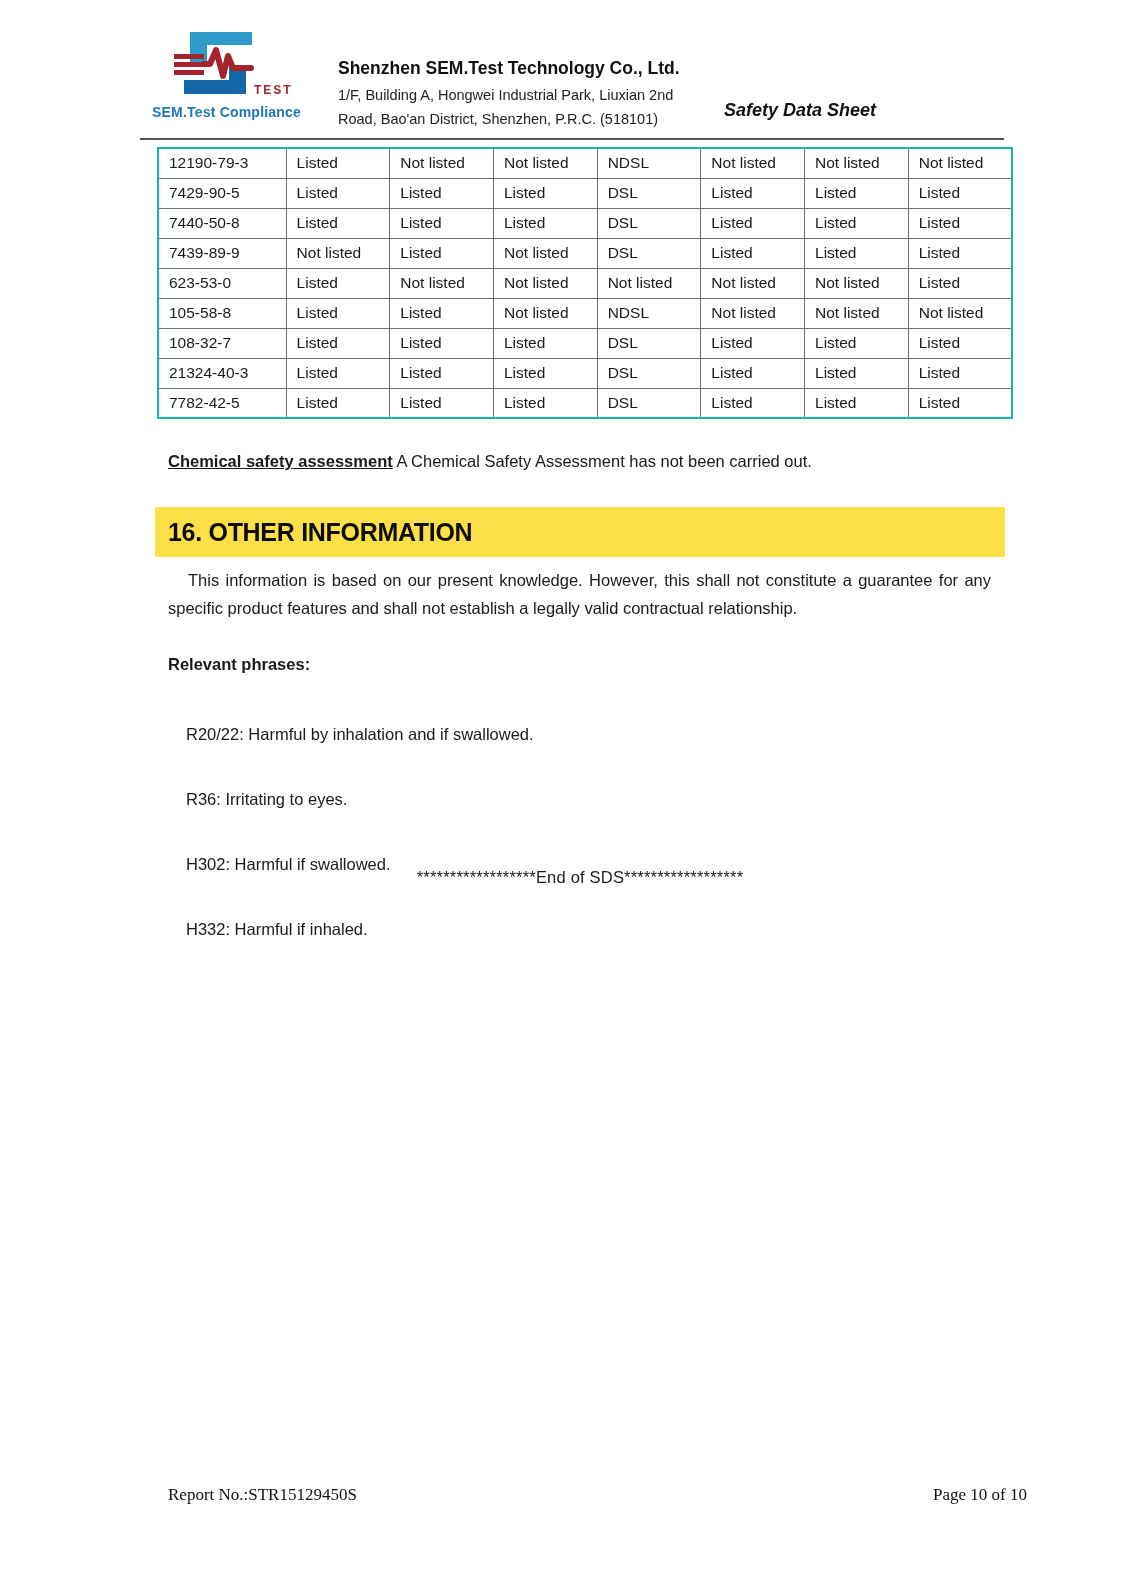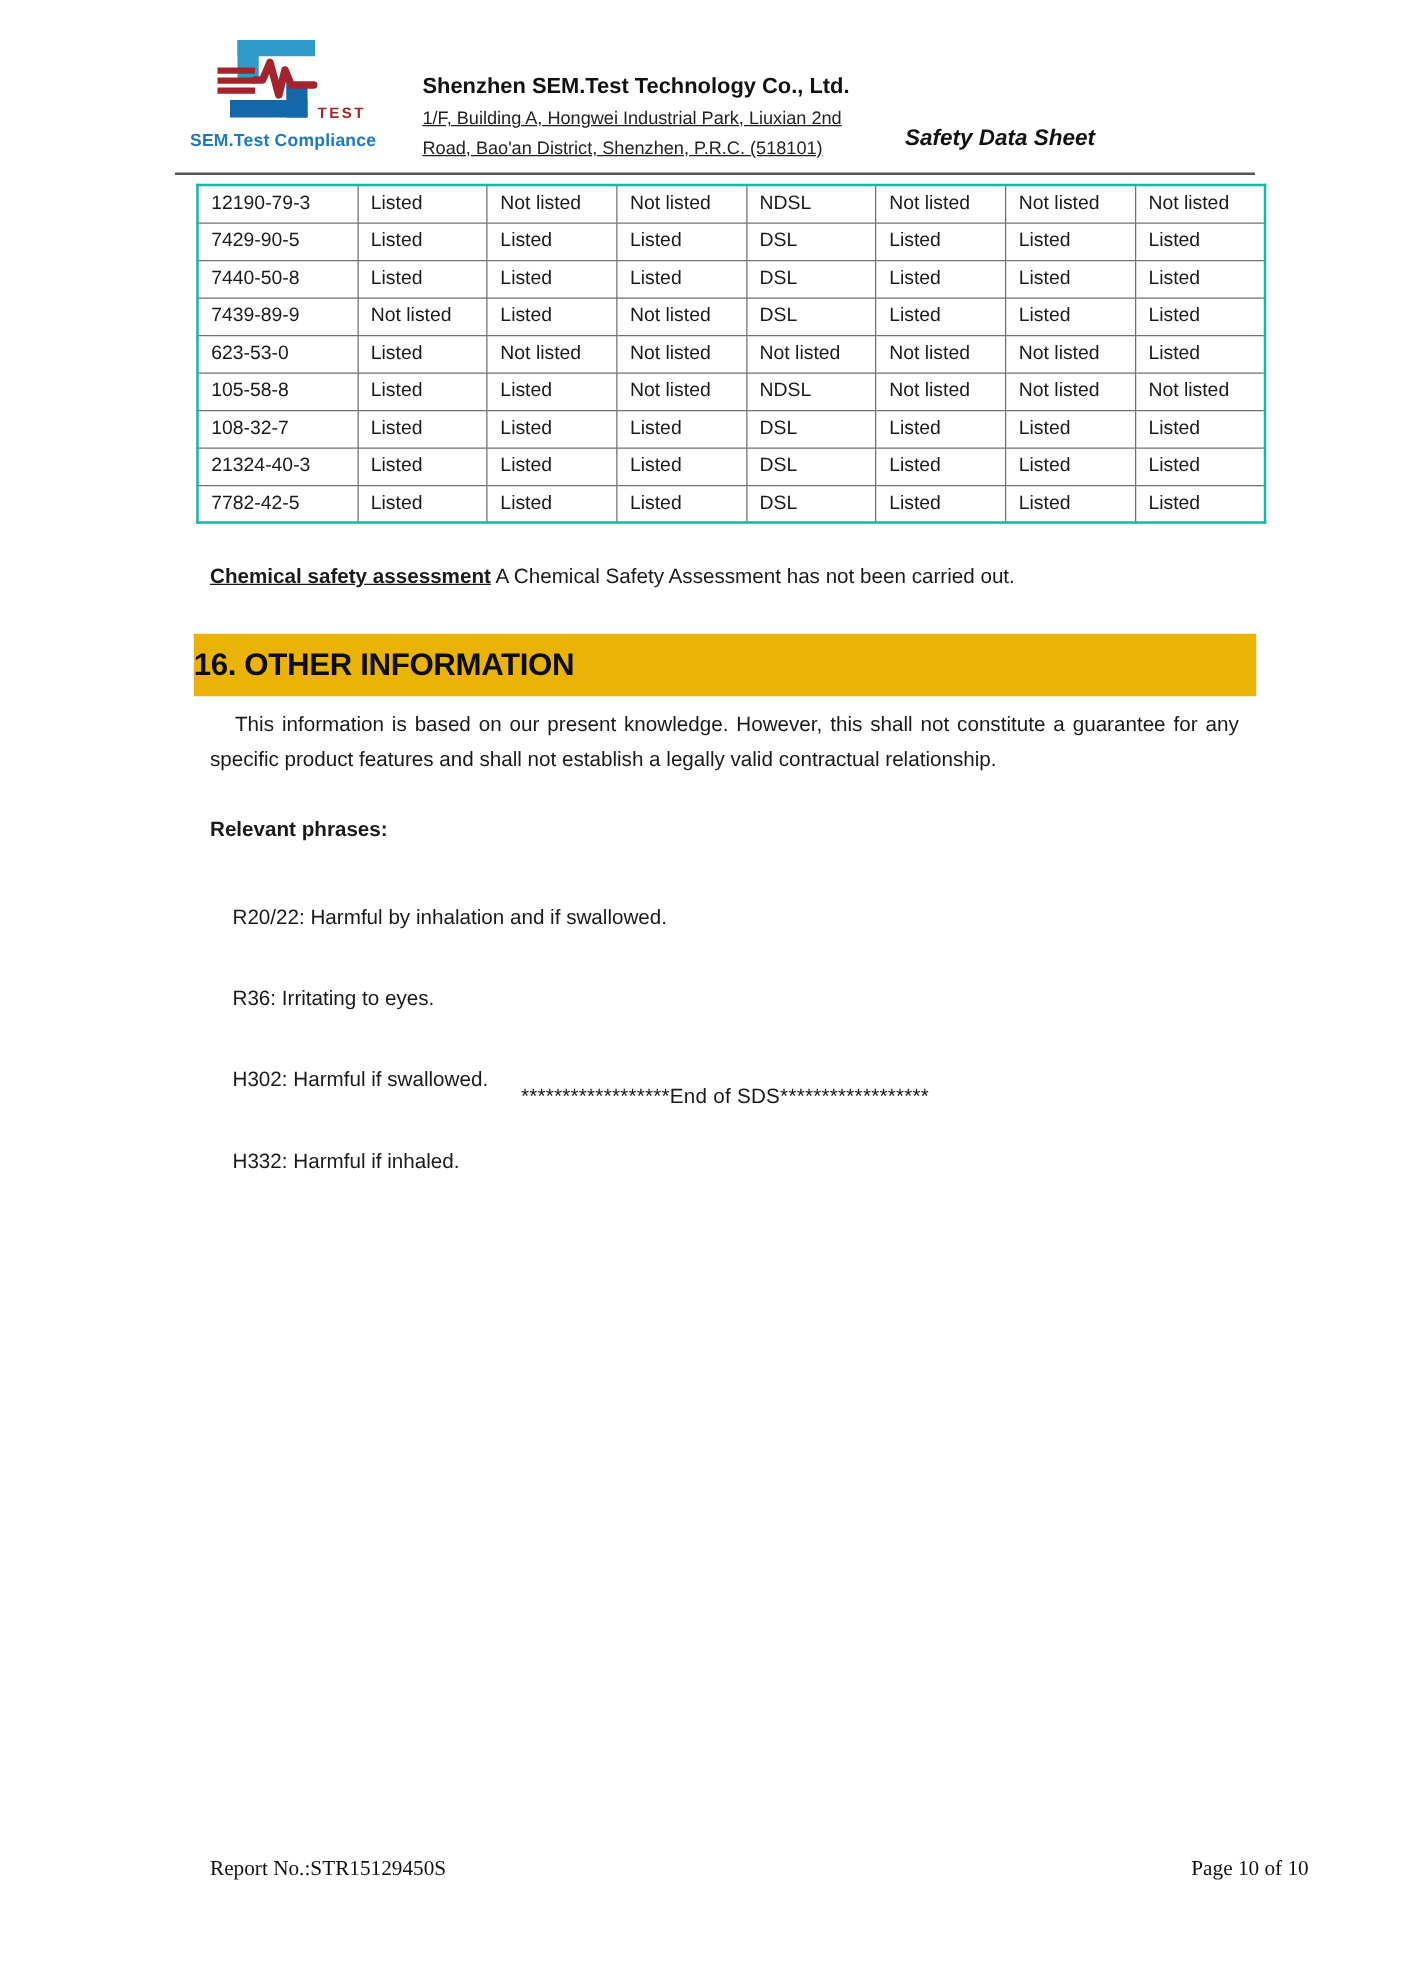--- a/index.html
+++ b/index.html
@@ -14,21 +14,21 @@
 
   
   .logo-block { position: absolute; left: 152px; top: 30px; width: 160px; text-align: left; }
   .logo-svg { display: block; margin: 0 auto; }
   .logo-tagline {
     margin-top: 2px; font-size: 14px; font-weight: bold;
     color: #1E78BE; letter-spacing: 0.2px; white-space: nowrap;
   }
   .company-block { position: absolute; left: 338px; top: 58px; width: 370px; }
   .company-name { font-size: 17.5px; font-weight: bold; color: #111; white-space: nowrap; }
-  .address-line { font-size: 14.5px; color: #222; margin-top: 8px; white-space: nowrap; text-decoration: underline; }
+  .address-line { font-size: 14.5px; color: #222; margin-top: 8px; white-space: nowrap; }
   .doc-title {
     position: absolute; left: 724px; top: 100px;
     font-size: 18px; font-weight: bold; font-style: italic; color: #111; white-space: nowrap;
   }
   .header-rule {
     position: absolute; left: 140px; top: 138px; width: 864px;
     border-top: 2px solid #555;
   }
 
   
@@ -48,21 +48,22 @@
   
   .chem-line {
     position: absolute; left: 168px; top: 452px; width: 840px;
     font-size: 16.5px; white-space: nowrap;
   }
   .chem-label { font-weight: bold; text-decoration: underline; }
 
   
   .section-heading {
     position: absolute; left: 155px; top: 507px; width: 850px; height: 50px;
-    background: #eab308; display: flex; align-items: center;
+    background: #fde047; display: flex; align-items: center;
+    padding-left: 13px;
     font-size: 25px; font-weight: bold; color: #0d0d0d; letter-spacing: -0.3px;
   }
   .section-para {
     position: absolute; left: 168px; top: 566px; width: 823px;
     font-size: 16.5px; line-height: 28px; text-align: justify; text-indent: 20px;
   }
   .phrases-label {
     position: absolute; left: 168px; top: 655px;
     font-size: 16.5px; font-weight: bold;
   }
@@ -71,21 +72,21 @@
 
   
   .end-line {
     position: absolute; left: 155px; top: 868px; width: 850px;
     text-align: center; font-size: 16.5px; letter-spacing: 0.2px; white-space: nowrap;
   }
 
   
   .footer {
     position: absolute; left: 0; top: 1485px; width: 1121px;
-    padding: 0 74px 0 168px;
+    padding: 0 94px 0 168px;
     display: flex; justify-content: space-between;
     font-family: "Liberation Serif", serif; font-size: 17px; color: #111;
   }
 </style>
 </head>
 <body>
 
 <div class="page">
 
   <div class="logo-block">

